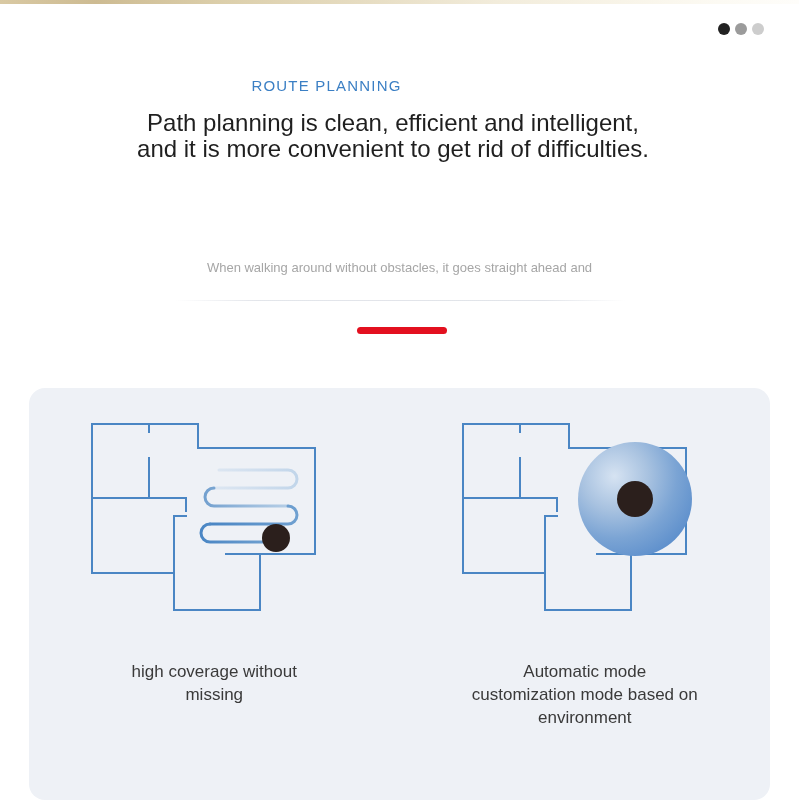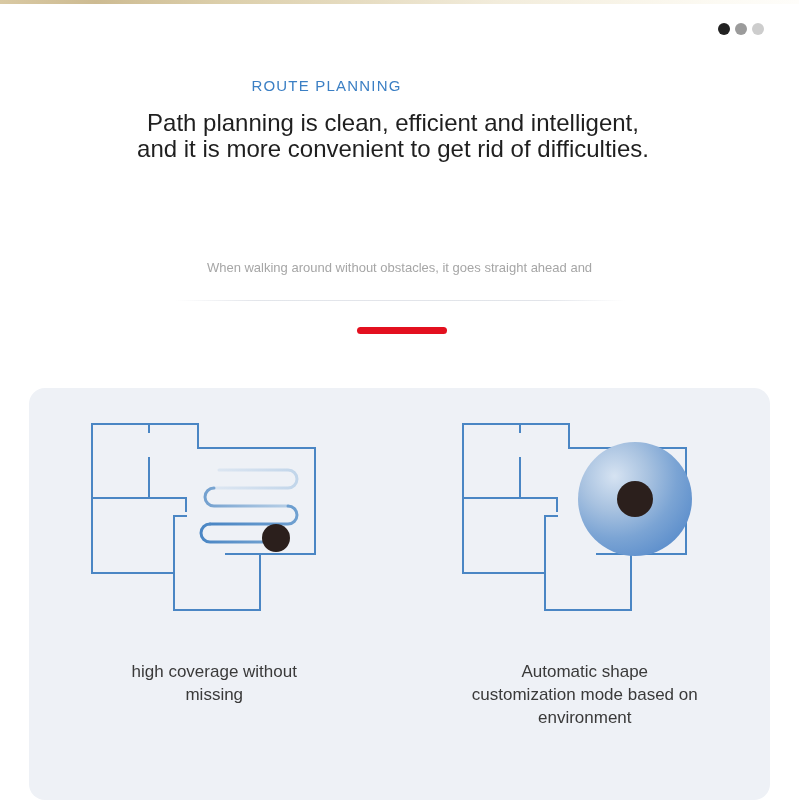--- a/index.html
+++ b/index.html
@@ -277,20 +277,20 @@
             <path d="M174,192 L174,136"></path>
             <path d="M174,136 L229,136"></path>
             <path d="M174,136 L140,136"></path>
           </g>
 
           <circle cx="178" cy="81" r="57" fill="url(#scanGrad)"></circle>
           <circle cx="178" cy="81" r="18" fill="#2b1f1c"></circle>
         </svg>
       </div>
       <div class="caption">
-        <span class="ln">Automatic shape</span>
+        <span class="ln">Automatic mode</span>
         <span class="ln">customization mode based on</span>
         <span class="ln">environment</span>
       </div>
     </div>
 
   </div>
 </div>
 
 </body></html>

